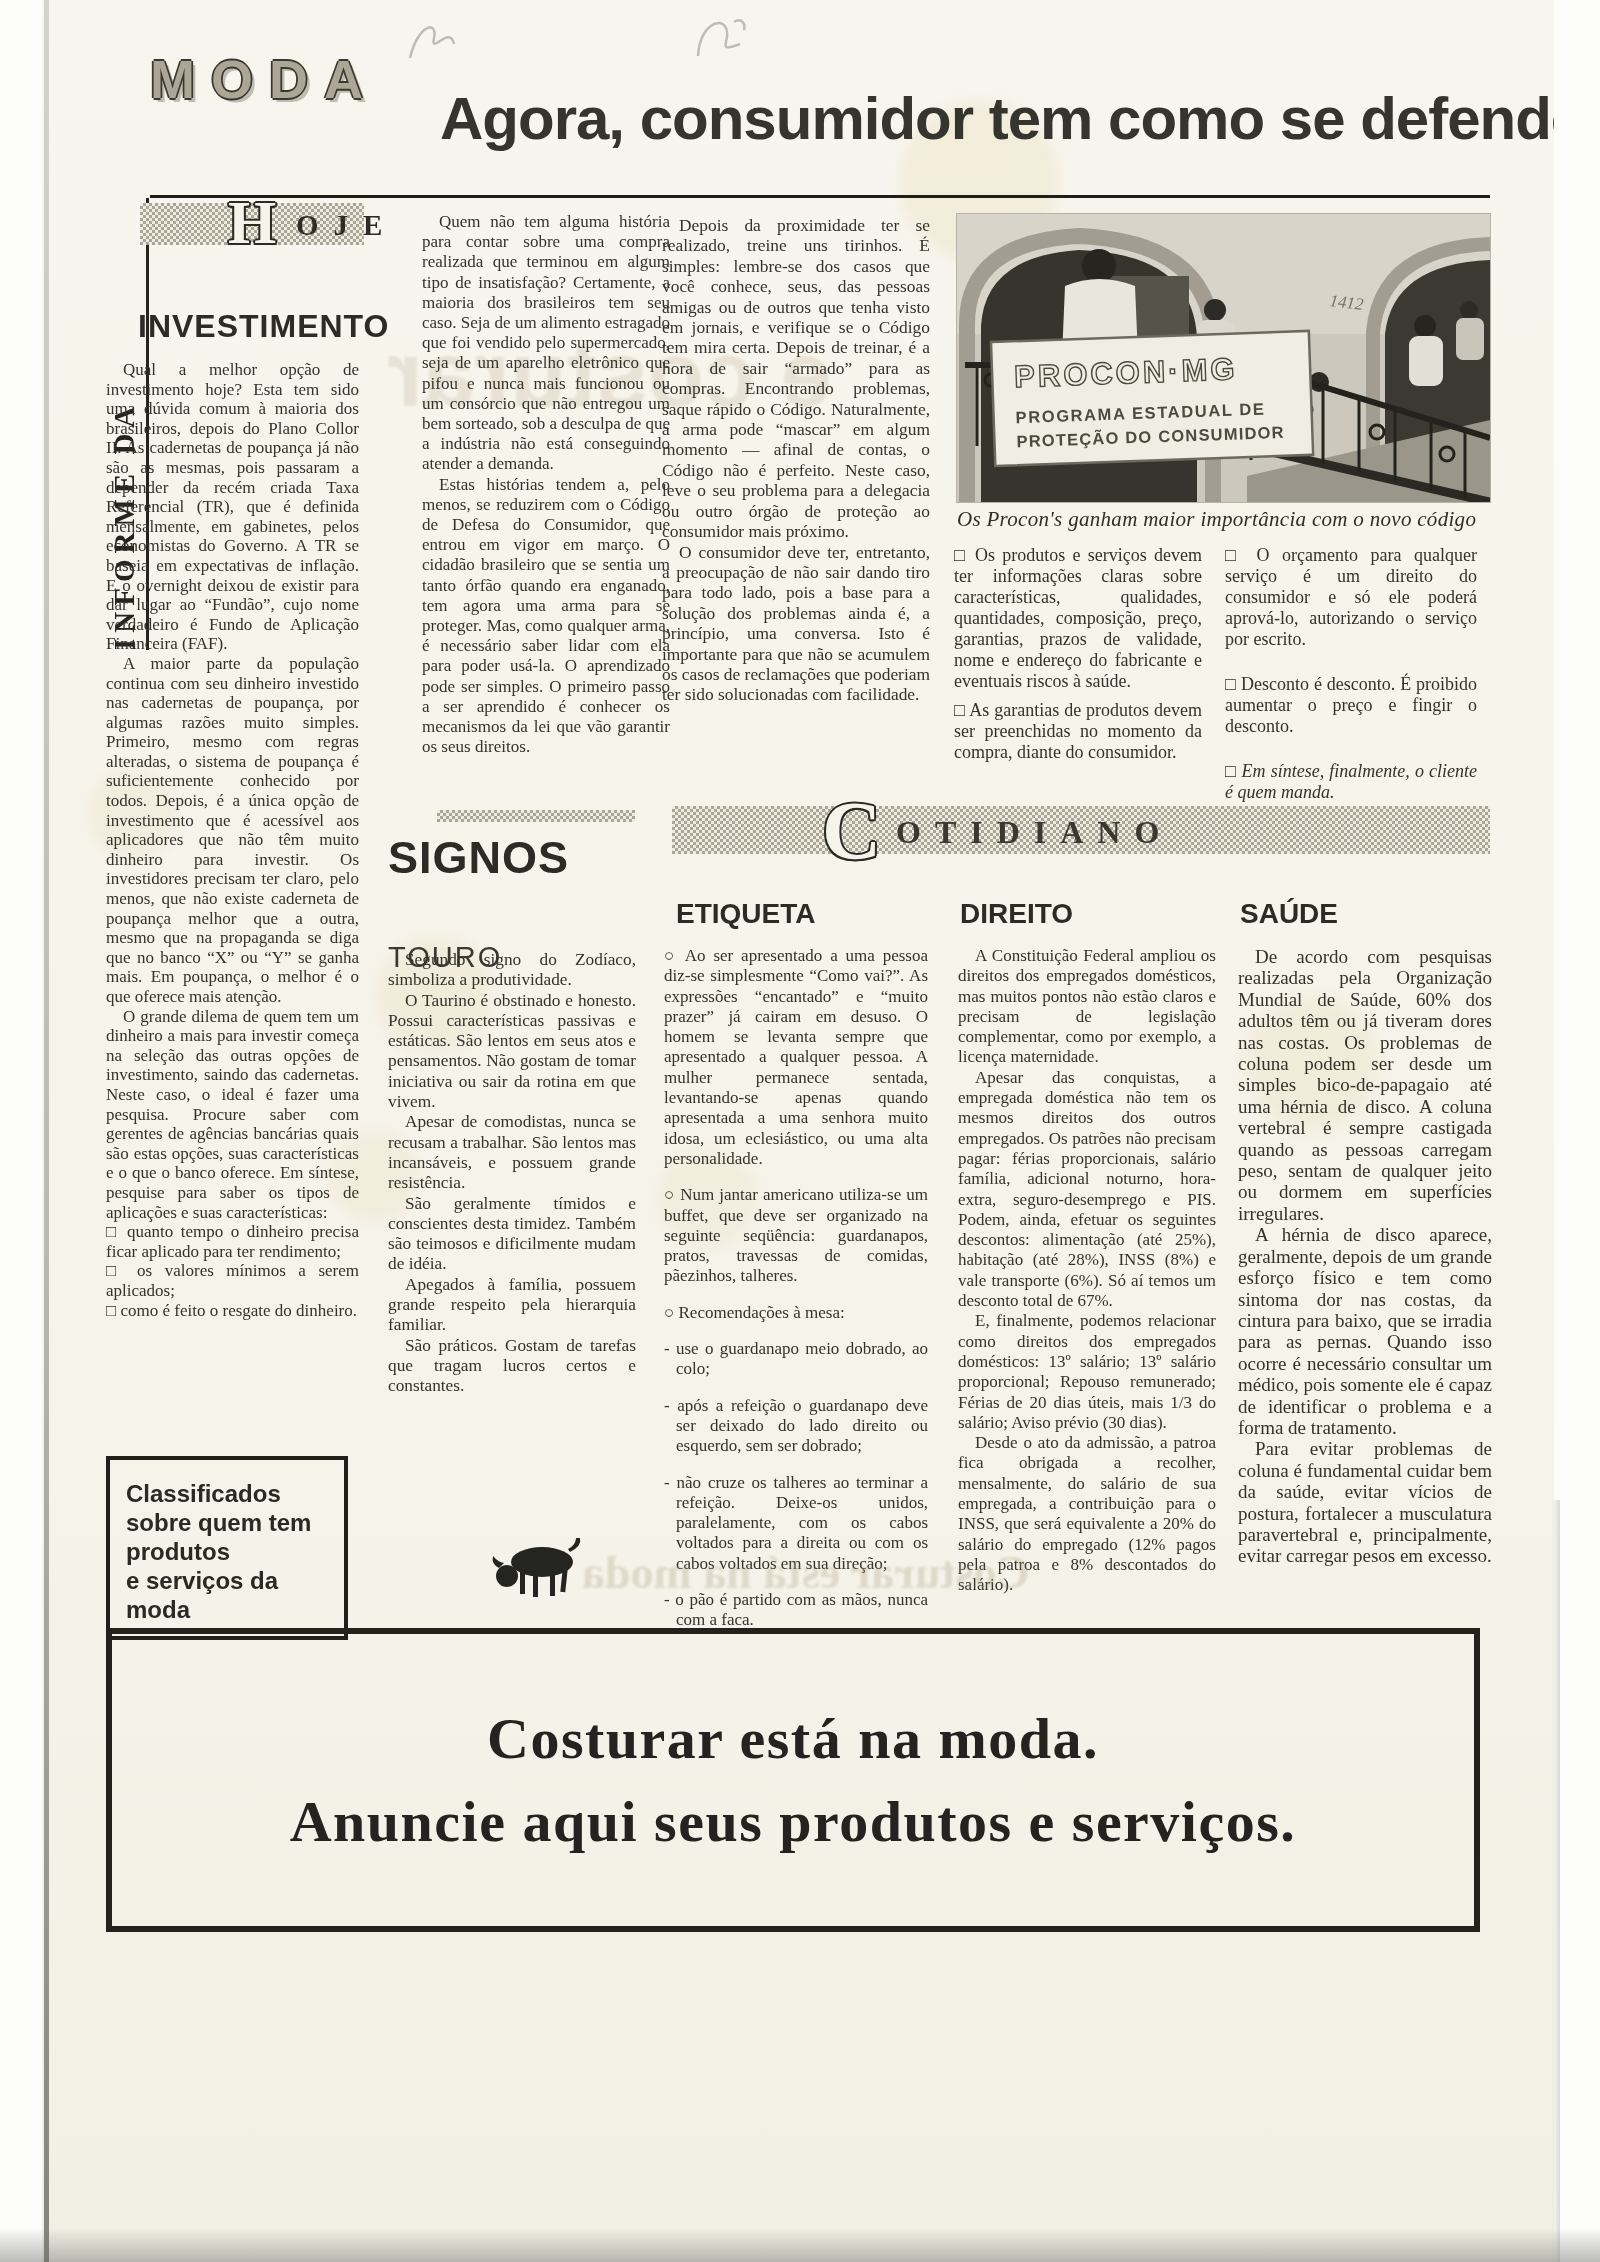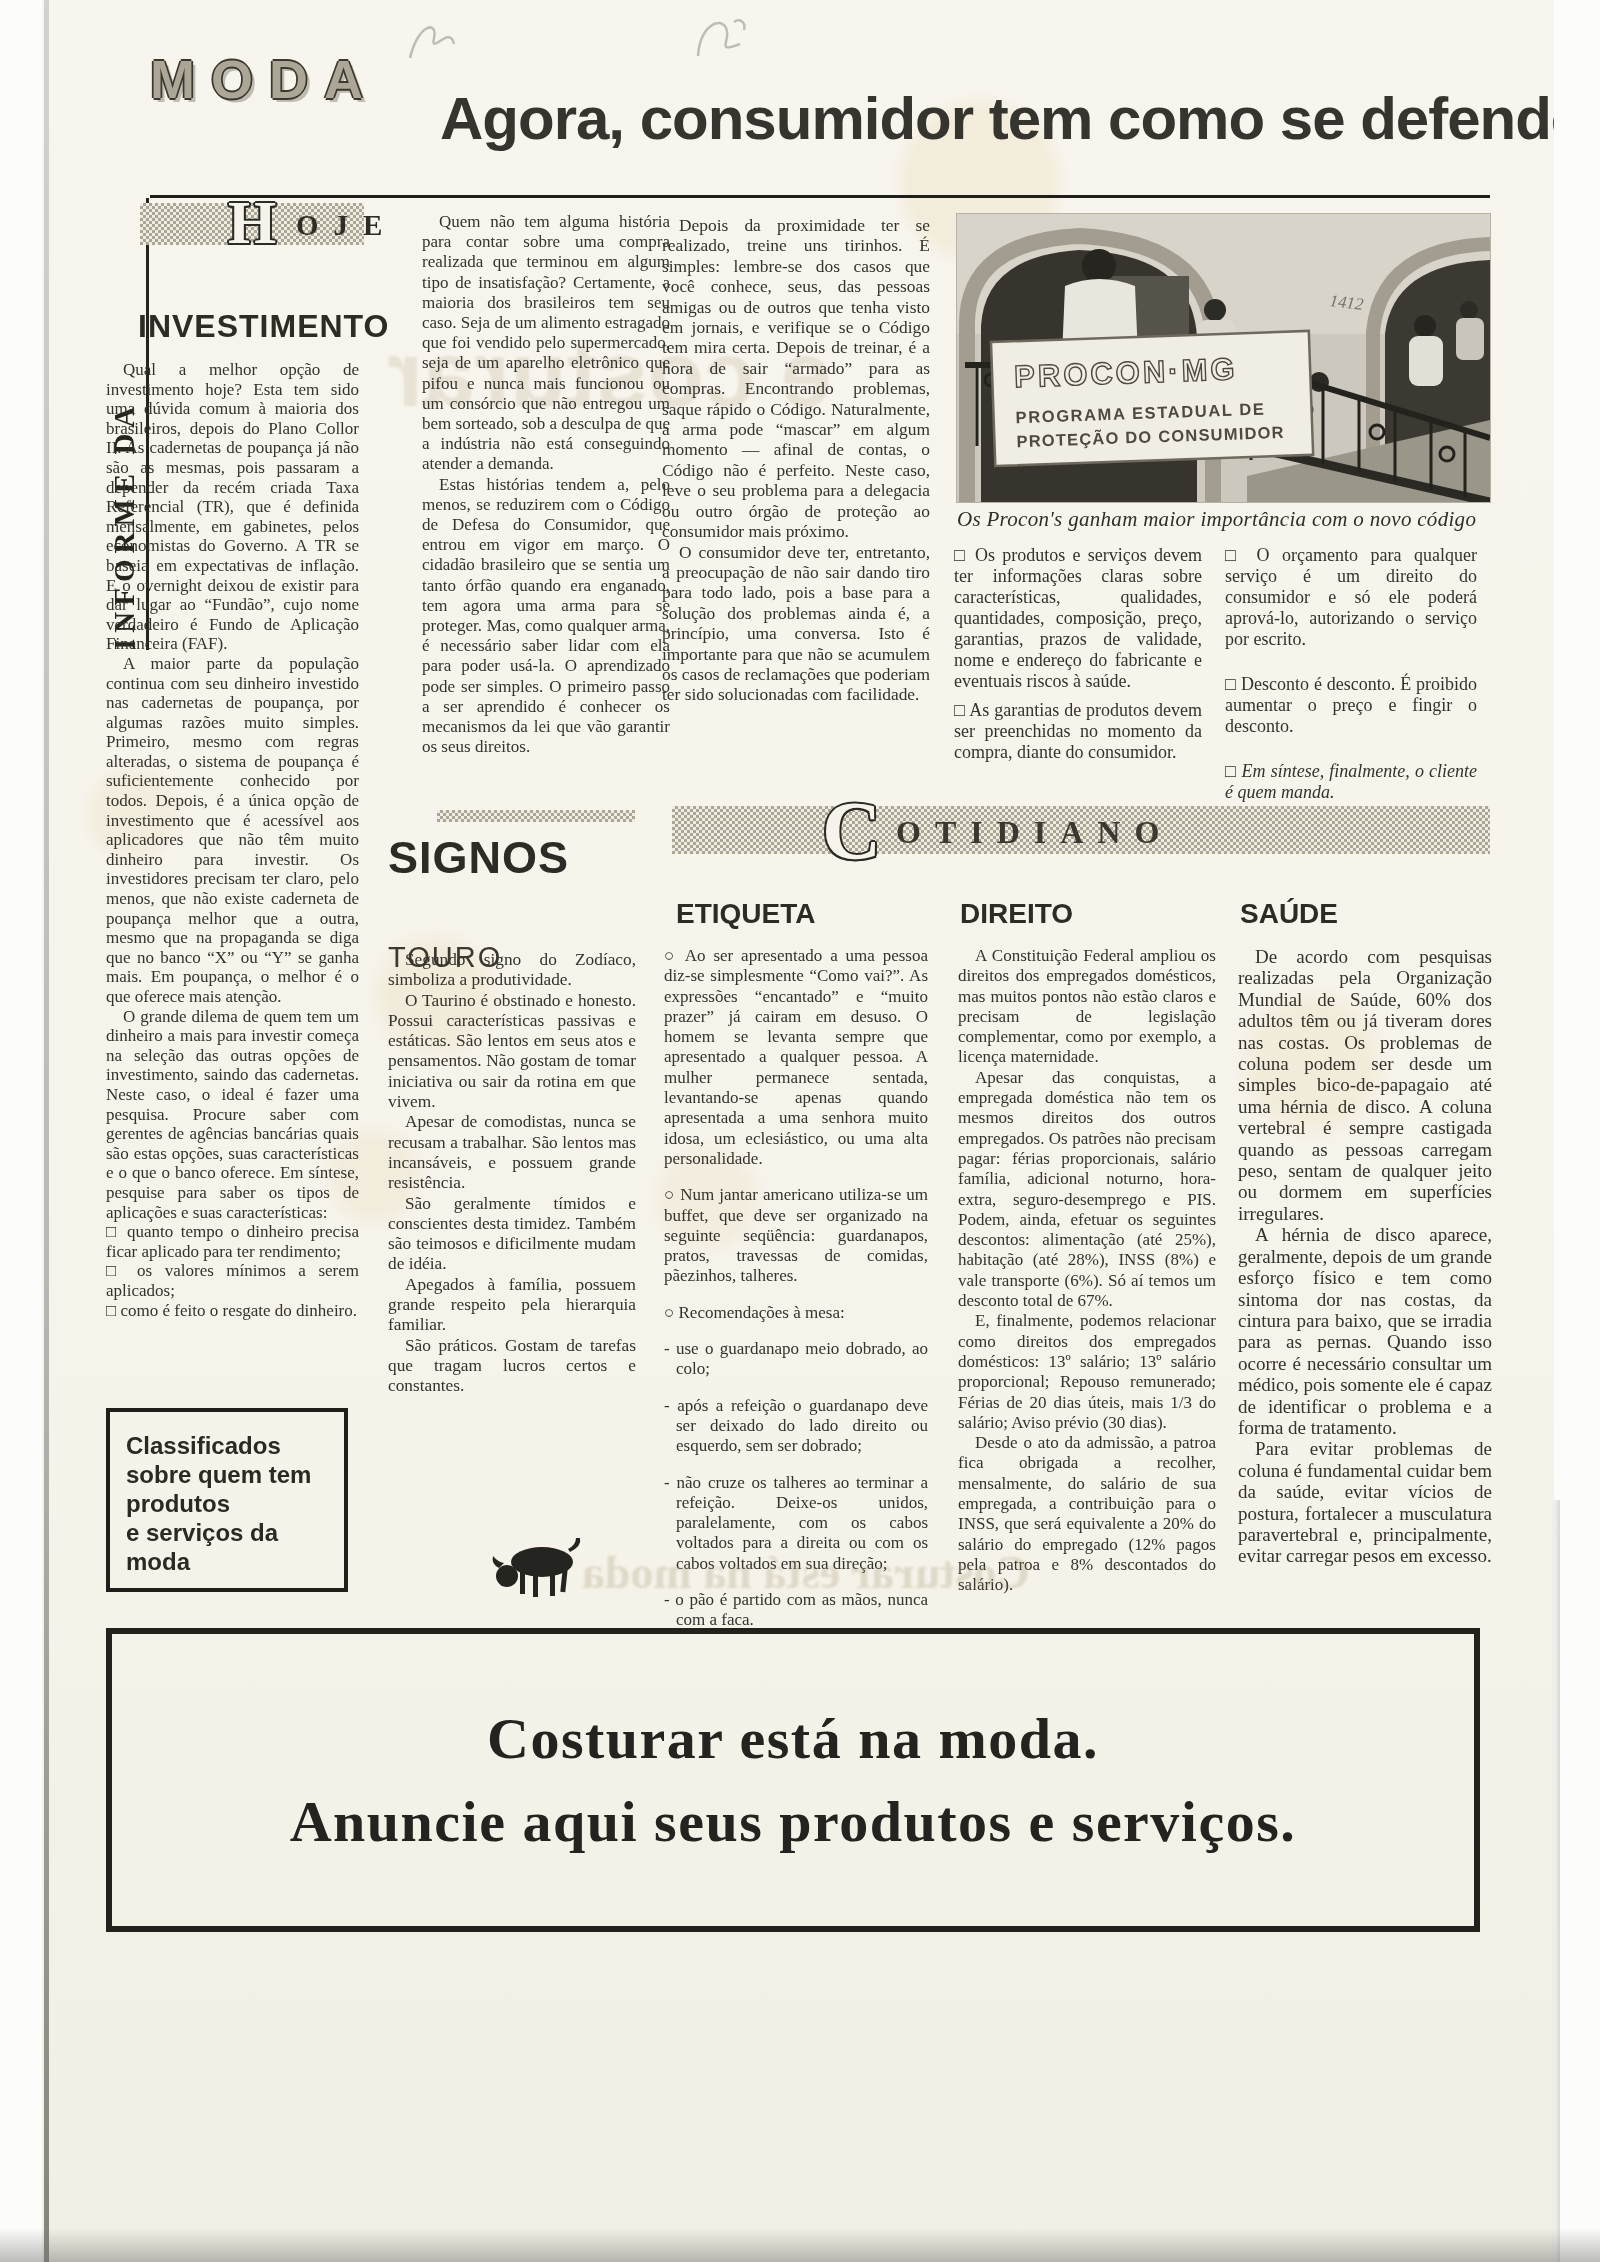--- a/index.html
+++ b/index.html
@@ -83,21 +83,21 @@
   .cot-rest { position:absolute; left:224px; top:8px; font-family:"Liberation Serif",serif;
               font-weight:700; font-size:32px; letter-spacing:14px; color:#3a3931; }
 
   
   .photo { position:absolute; left:915px; top:214px; width:533px; height:288px; background:#ccc8be;
            box-shadow:0 0 0 1px #b7b2a6; }
   .caption { position:absolute; left:915px; top:507px; width:540px; font-style:italic;
              font-size:21px; color:#2f2e27; letter-spacing:.3px; }
 
   
-  .classif-box { position:absolute; left:64px; top:1408px; width:242px; height:184px;
+  .classif-box { position:absolute; left:64px; top:1456px; width:242px; height:184px;
                  border:4px solid #201f1a; }
   .classif-text { position:absolute; left:16px; bottom:12px; font-family:"Liberation Sans",sans-serif;
                   font-weight:700; font-size:24px; line-height:29px; color:#2a2923; }
   .ad-box { position:absolute; left:64px; top:1628px; width:1374px; height:304px;
             border:6px solid #22211c; display:flex; flex-direction:column; justify-content:center;
             align-items:center; gap:16px; }
   .ad-line { font-family:"Liberation Serif",serif; font-weight:700; font-size:58px;
              letter-spacing:1.5px; color:#242320; }
 
   

